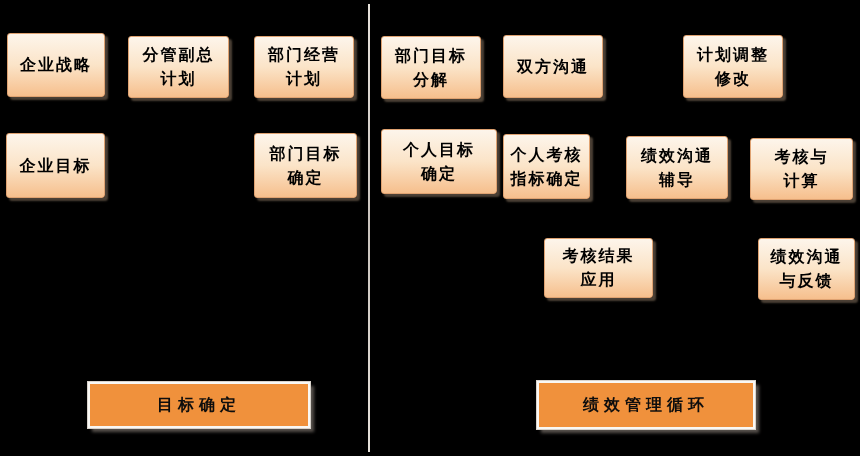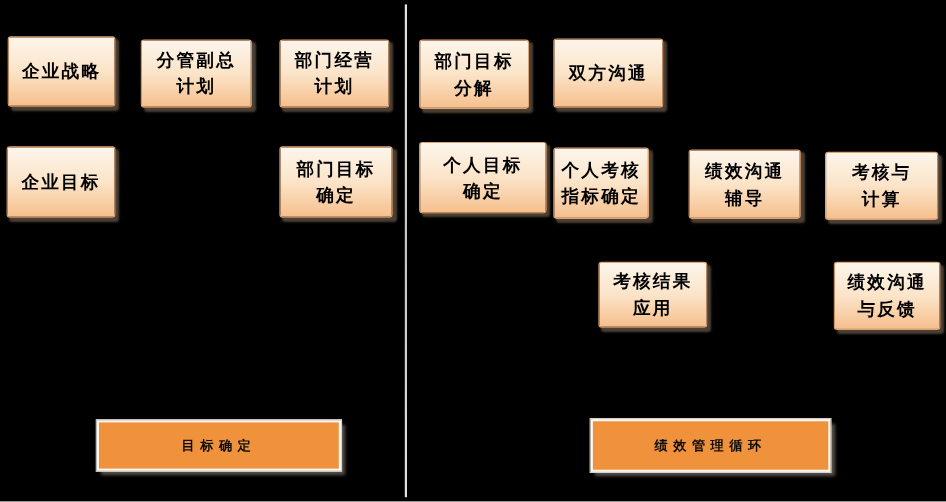--- a/index.html
+++ b/index.html
@@ -18,21 +18,21 @@
     background:linear-gradient(180deg,#fdf5eb 0%,#fbe4c8 50%,#f6bf8d 100%);
     border:1px solid #dfa271;border-radius:3px;
     box-shadow:3px 3px 2px rgba(150,128,106,.5);
     font-weight:700;font-size:16px;line-height:24px;letter-spacing:2px;color:#000;
   }
   .section-label{
     position:absolute;box-sizing:border-box;
     display:flex;align-items:center;justify-content:center;
     background:#f0913c;border:2px solid #f9f8f5;outline:1px solid #d8d2cb;
     box-shadow:4px 4px 3px rgba(158,148,138,.55);
-    font-weight:700;font-size:12px;letter-spacing:5px;color:#0d0d0d;
+    font-weight:700;font-size:16px;letter-spacing:5px;color:#0d0d0d;
   }
   svg.arrows{position:absolute;left:0;top:0;pointer-events:none;}
   svg.arrows line,svg.arrows polyline{stroke:#000;stroke-width:1.8;fill:none;}
 </style>
 </head>
 <body>
 
 <div class="canvas">
 
   <svg class="arrows" width="860" height="456" viewBox="0 0 860 456">
@@ -67,29 +67,31 @@
 计划</div>
   <div class="node" style="left:254px;top:36px;width:100px;height:62px">部门经营
 计划</div>
   <div class="node" style="left:6px;top:133px;width:99px;height:65px">企业目标</div>
   <div class="node" style="left:254px;top:133px;width:103px;height:65px">部门目标
 确定</div>
 
   <div class="node" style="left:381px;top:36px;width:100px;height:63px">部门目标
 分解</div>
   <div class="node" style="left:503px;top:35px;width:100px;height:63px">双方沟通</div>
+  <div class="node" style="left:683px;top:35px;width:100px;height:63px">计划调整
+修改</div>
   <div class="node" style="left:381px;top:129px;width:116px;height:65px">个人目标
 确定</div>
   <div class="node" style="left:503px;top:134px;width:87px;height:65px">个人考核
 指标确定</div>
   <div class="node" style="left:626px;top:136px;width:102px;height:63px">绩效沟通
 辅导</div>
   <div class="node" style="left:750px;top:138px;width:103px;height:62px">考核与
 计算</div>
   <div class="node" style="left:758px;top:238px;width:97px;height:62px">绩效沟通
 与反馈</div>
-  <div class="node" style="left:544px;top:238px;width:99px;height:60px">考核结果
+  <div class="node" style="left:544px;top:238px;width:109px;height:60px">考核结果
 应用</div>
 
   <div class="section-label" style="left:88px;top:382px;width:222px;height:46px">目标确定</div>
   <div class="section-label" style="left:537px;top:381px;width:218px;height:48px">绩效管理循环</div>
 
 </div>
 
 </body></html>

